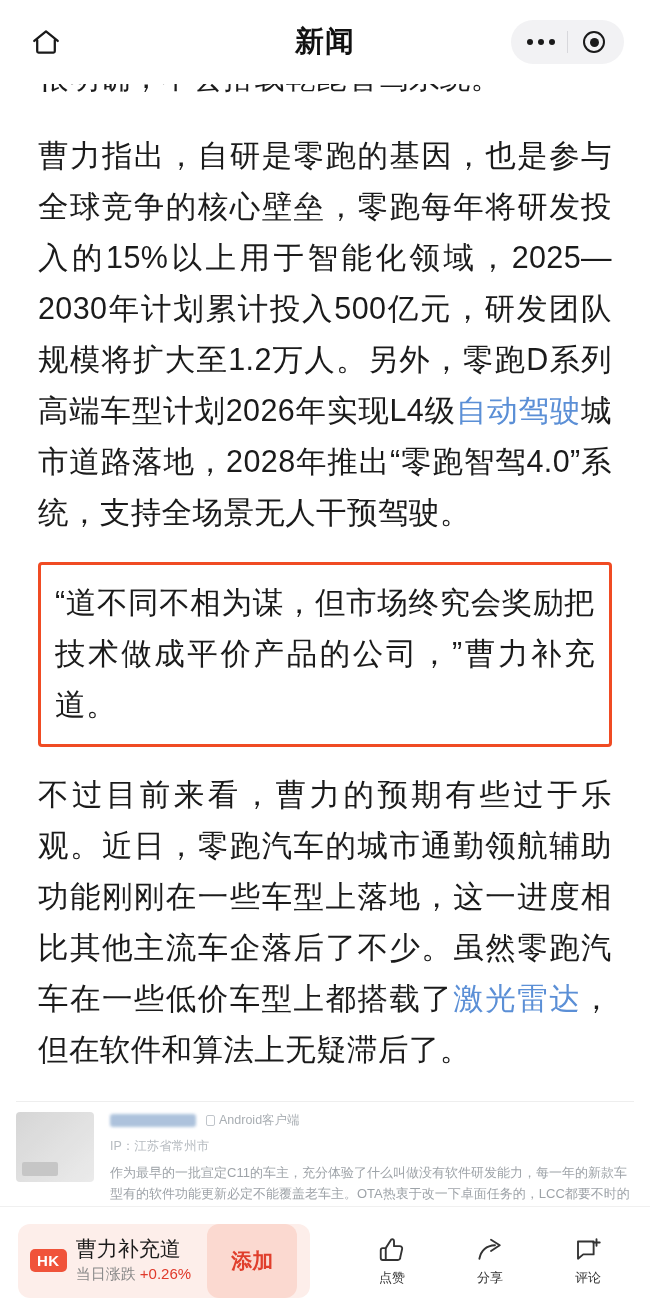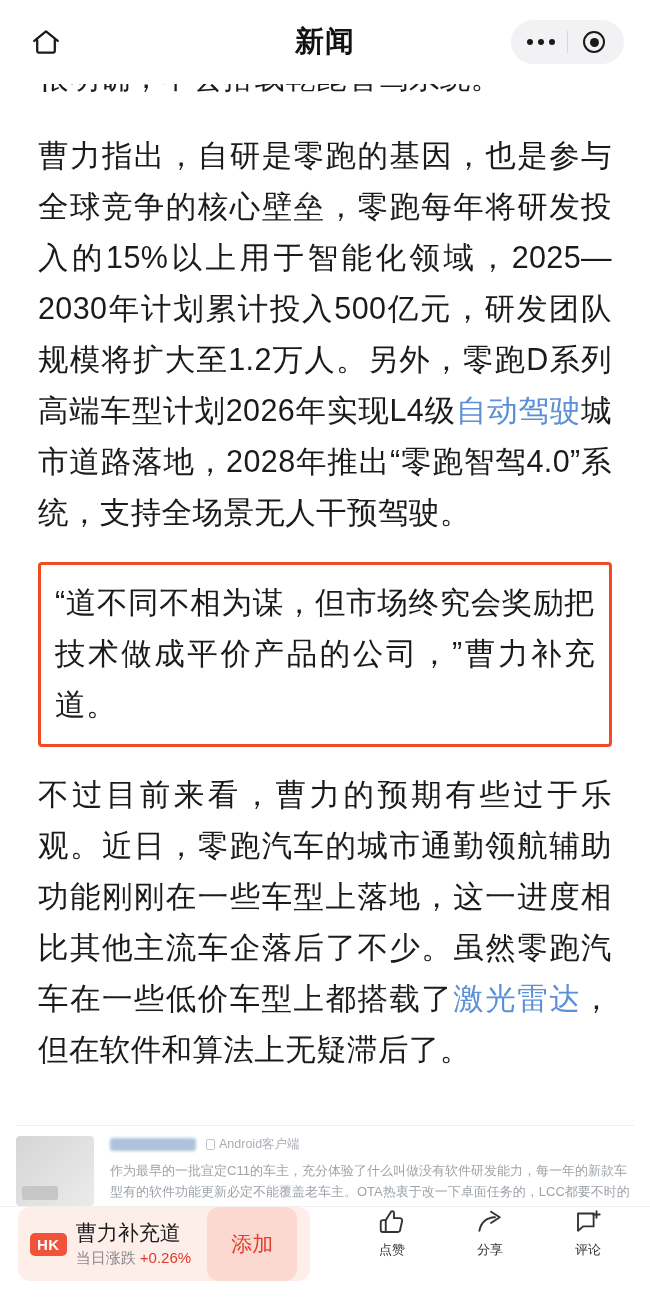--- a/index.html
+++ b/index.html
@@ -165,21 +165,21 @@
     margin-top: 7px;
     filter: blur(0.7px);
     max-height: 44px; overflow: hidden;
   }
 
   
   .bottom-bar {
     flex: 0 0 108px;
     height: 108px;
     display: flex;
-    align-items: flex-start;
+    align-items: center;
     padding: 0 18px 0 18px;
     gap: 12px;
     background: #ffffff;
     border-top: 1px solid #f0f0f0;
   }
   .stock-chip {
     flex: 0 0 auto;
     display: flex;
     align-items: center;
     background: #fdeeea;
@@ -205,20 +205,21 @@
   .stock-sub .up { color: #e0392a; }
   .add-btn {
     margin-left: 16px;
     align-self: stretch;
     display: flex; align-items: center; justify-content: center;
     background: #fbd9d0;
     color: #e03f2c;
     font-size: 21px;
     padding: 0 24px;
     border-radius: 12px;
+    font-weight: bold;
   }
   .actions {
     margin-left: auto;
     display: flex;
     align-items: center;
     gap: 34px;
     padding-right: 12px;
   }
   .action {
     display: flex; flex-direction: column; align-items: center; gap: 4px;
@@ -280,20 +281,21 @@
   <div class="comment-card">
     <div class="cm-thumb"></div>
     <div class="cm-body">
       <div class="cm-line1">
         <div class="cm-name"></div>
         <div class="cm-badge">
           <span class="sq"></span>
           <span>Android客户端</span>
         </div>
       </div>
+      <div class="cm-ip">IP：江苏省常州市</div>
       <div class="cm-text">作为最早的一批宣定C11的车主，充分体验了什么叫做没有软件研发能力，每一年的新款车型有的软件功能更新必定不能覆盖老车主。OTA热衷于改一下卓面任务的，LCC都要不时的猛晃一下对先人。连新款的了两年后才不舍</div>
     </div>
   </div>
 
   <div class="bottom-bar">
 
     <div class="stock-chip">
       <span class="hk-tag">HK</span>
       <span class="stock-info">
         <span class="stock-name">曹力补充道</span>

